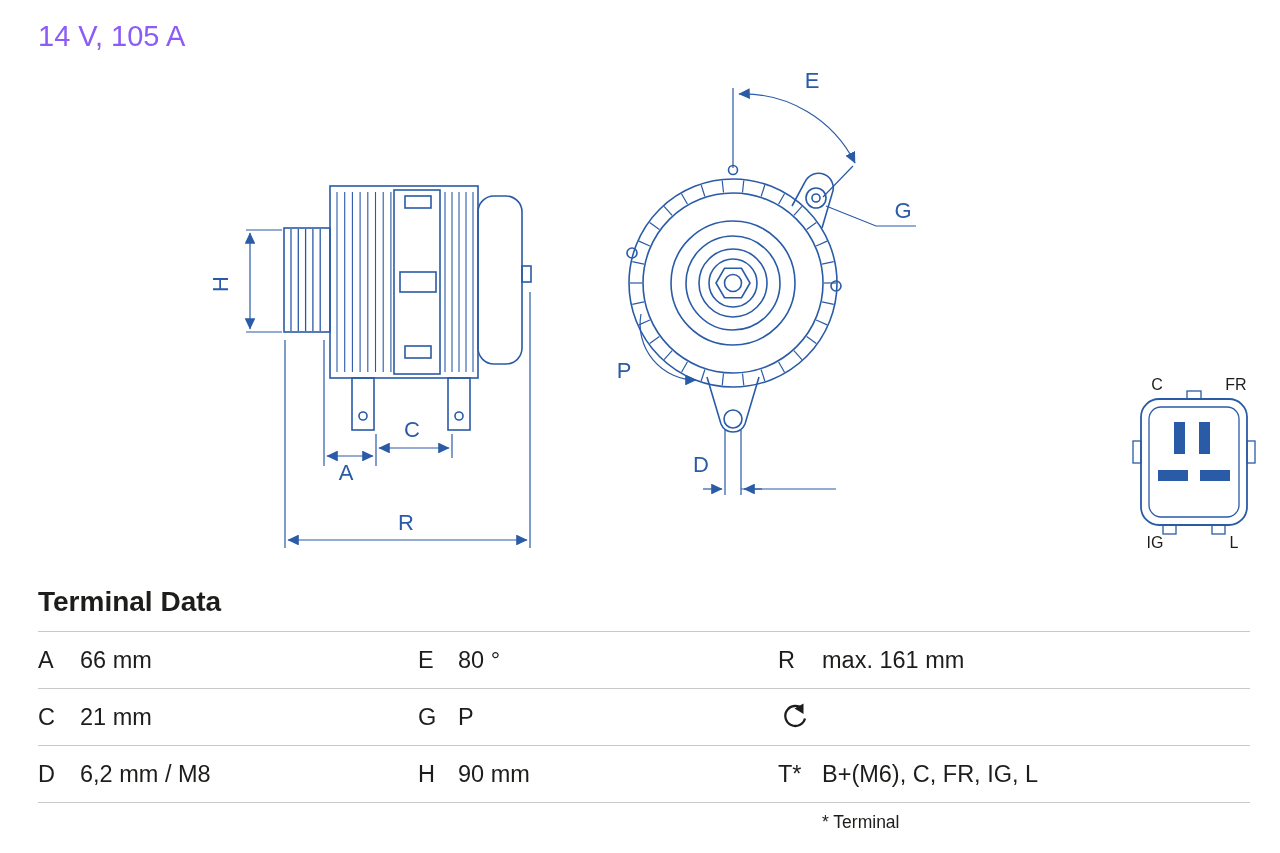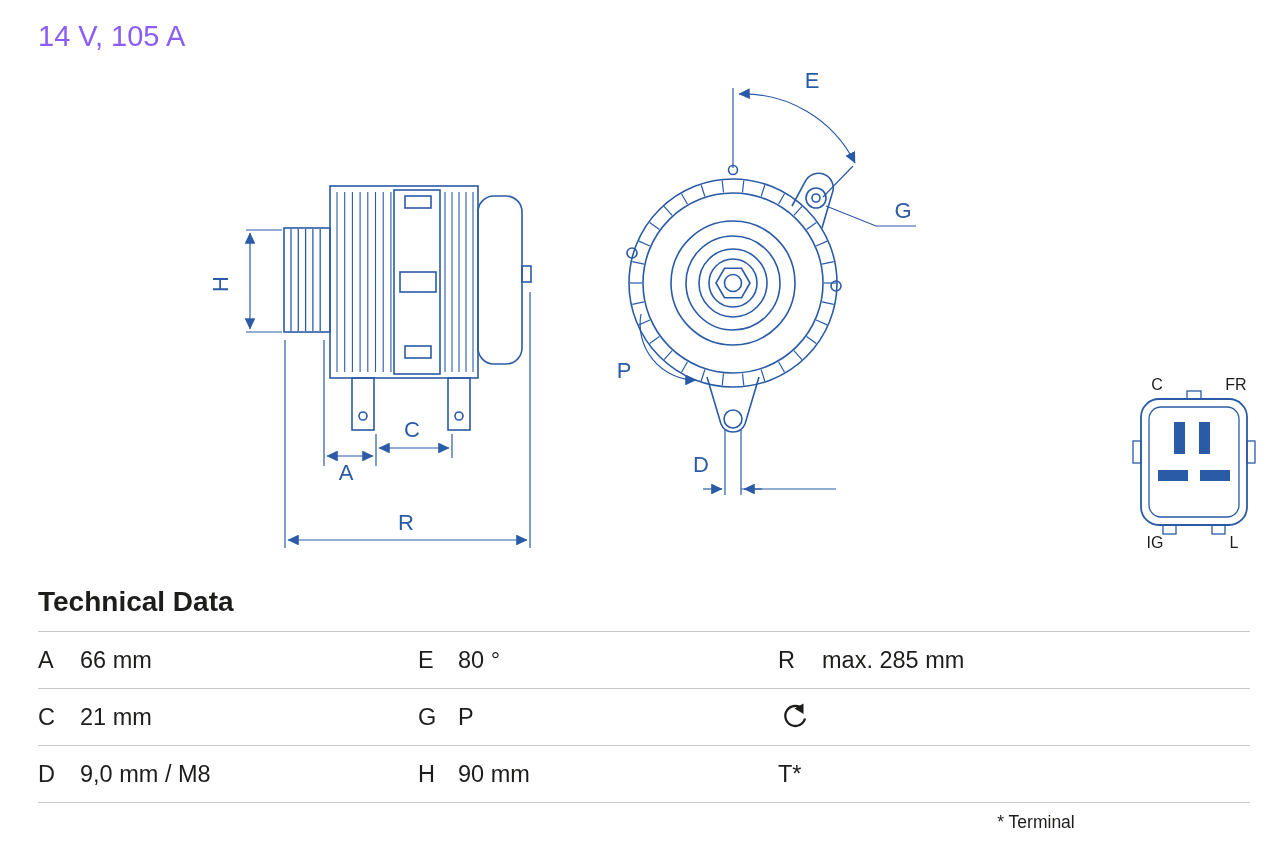--- a/index.html
+++ b/index.html
@@ -27,21 +27,21 @@
   .trow{
     display:grid;
     grid-template-columns:42px 338px 40px 320px 44px 1fr;
     align-items:center;
     height:56px;
     border-top:1px solid #c8c8c8;
     font-size:23.5px;
   }
   .tkey,.tval{white-space:nowrap;overflow:hidden;}
   .footnote{
-    margin-left:784px;margin-top:9px;font-size:17.5px;color:#1d1d1b;text-align:center;
+    margin-left:784px;margin-top:9px;font-size:17.5px;color:#1d1d1b;
   }
   .picon{display:block;}
 </style>
 </head>
 <body>
 
 <div class="page-title">14 V, 105 A</div>
 
 <svg class="drawing" viewBox="0 0 1280 580">
   <defs>
@@ -205,46 +205,47 @@
     <rect x="1163" y="525" width="13" height="9" stroke-width="1.3"></rect>
     <rect x="1212" y="525" width="13" height="9" stroke-width="1.3"></rect>
   </g>
   <text class="conn-text" x="1157" y="390" text-anchor="middle">C</text>
   <text class="conn-text" x="1236" y="390" text-anchor="middle">FR</text>
   <text class="conn-text" x="1155" y="548" text-anchor="middle">IG</text>
   <text class="conn-text" x="1234" y="548" text-anchor="middle">L</text>
 </svg>
 
 <div class="tech-section">
-  <h2 class="tech-heading">Technical Data</h2>
+  <h2 class="tech-heading">Terminal Data</h2>
 
   <div class="tech-table">
     <div class="trow">
       <div class="tkey">A</div>
       <div class="tval">66 mm</div>
       <div class="tkey">E</div>
       <div class="tval">80 °</div>
       <div class="tkey">R</div>
-      <div class="tval">max. 285 mm</div>
+      <div class="tval">max. 161 mm</div>
     </div>
     <div class="trow">
       <div class="tkey">C</div>
       <div class="tval">21 mm</div>
       <div class="tkey">G</div>
       <div class="tkey">P</div>
       <div class="tval">
         <svg class="picon" width="34" height="32" viewBox="0 0 34 32">
           <path d="M 24.5 8 A 10 10 0 1 0 27 17.5" fill="none" stroke="#1d1d1b" stroke-width="2.3"></path>
           <polygon points="25.5,2.5 25.5,13 16.5,7.5" fill="#1d1d1b"></polygon>
         </svg>
       </div>
     </div>
     <div class="trow">
       <div class="tkey">D</div>
-      <div class="tval">9,0 mm / M8</div>
+      <div class="tval">6,2 mm / M8</div>
       <div class="tkey">H</div>
       <div class="tval">90 mm</div>
       <div class="tkey">T*</div>
+      <div class="tval">B+(M6), C, FR, IG, L</div>
     </div>
   </div>
 
   <div class="footnote">* Terminal</div>
 </div>
 
 </body></html>

